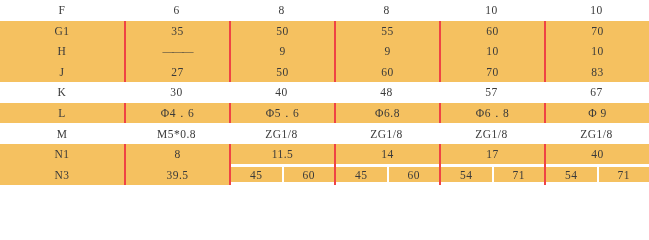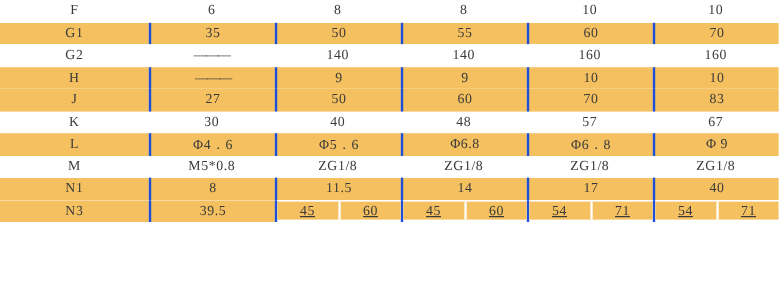--- a/index.html
+++ b/index.html
@@ -28,21 +28,21 @@
     font-size: 11.5px;
     color: #3a3a3a;
     letter-spacing: 0.5px;
     white-space: nowrap;
     overflow: hidden;
     background-clip: padding-box;
   }
   
   tr.band td {
     background-color: #F5C160;
-    border-left: 2px solid #1d4ed8;
+    border-left: 2px solid #ef4444;
     border-right: 0;
   }
   tr.band td:first-child {
     border-left: 0;
   }
   tr.plain td {
     background-color: #ffffff;
   }
   
   .split {
@@ -50,21 +50,20 @@
     width: 100%;
     height: 15.41px;
   }
   .split > span {
     flex: 1 1 50%;
     display: flex;
     align-items: center;
     justify-content: center;
     height: 100%;
     background-color: #F5C160;
-    text-decoration: underline;
   }
   .split > span:first-child {
     border-right: 2px solid #ffffff;
   }
   tr.band td.has-split {
     padding: 0;
     background-color: transparent;
   }
   .dash {
     letter-spacing: -1px;
@@ -94,28 +93,20 @@
         <td>10</td>
         <td>10</td>
       </tr>
       <tr class="band">
         <td>G1</td>
         <td>35</td>
         <td>50</td>
         <td>55</td>
         <td>60</td>
         <td>70</td>
-      </tr>
-      <tr class="plain">
-        <td>G2</td>
-        <td><span class="dash">———</span></td>
-        <td>140</td>
-        <td>140</td>
-        <td>160</td>
-        <td>160</td>
       </tr>
       <tr class="band">
         <td>H</td>
         <td><span class="dash">———</span></td>
         <td>9</td>
         <td>9</td>
         <td>10</td>
         <td>10</td>
       </tr>
       <tr class="band">

